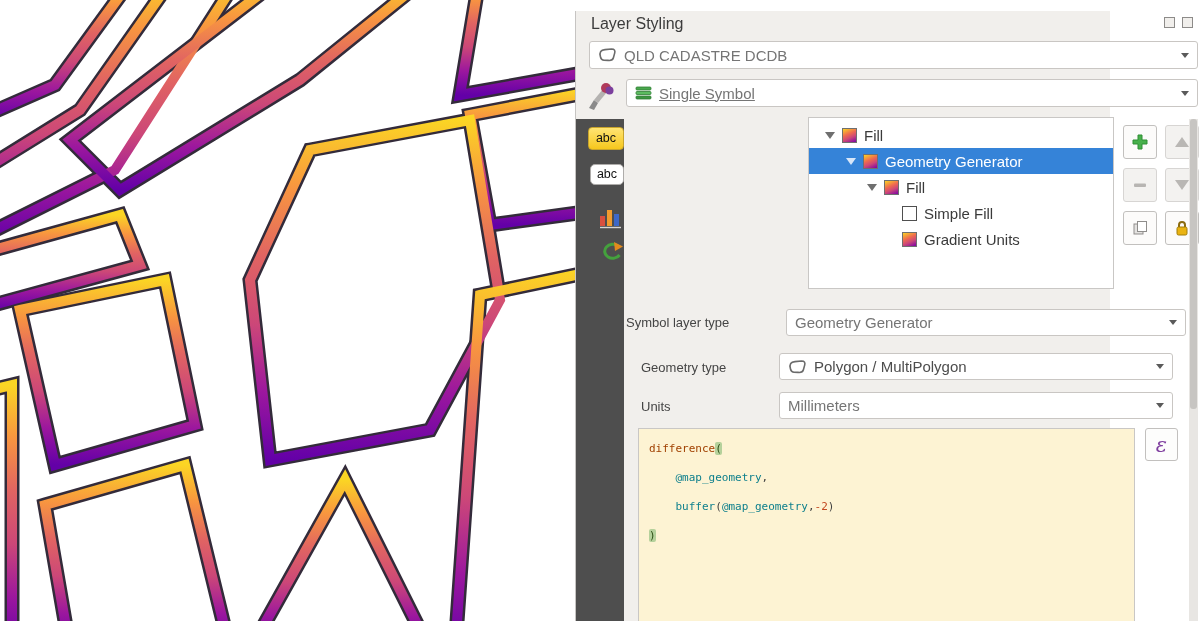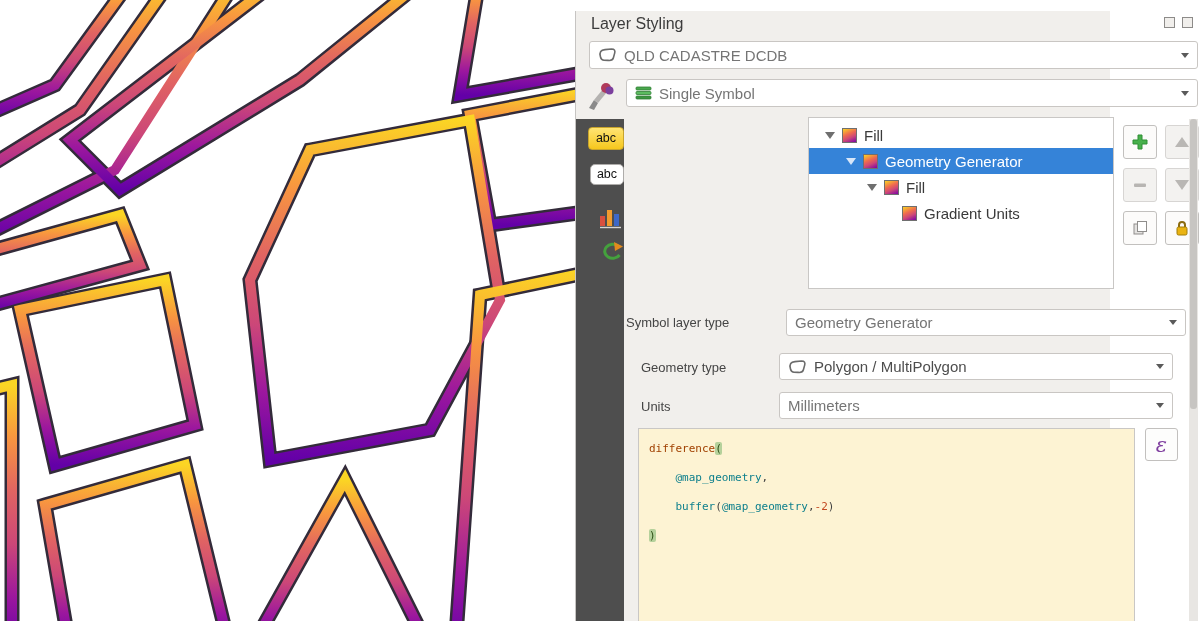--- a/index.html
+++ b/index.html
@@ -32,21 +32,21 @@
     background:#fff; border:1px solid #c9c6c3; border-radius:3px;
     padding:0 8px; font-size:15px; color:#757575; height:28px;
   }
   .combo .val { white-space:nowrap; overflow:hidden; }
   .carrow {
     margin-left:auto; width:0; height:0;
     border-left:4px solid transparent; border-right:4px solid transparent;
     border-top:5px solid #5a5a5a; flex:none;
   }
   .layer-combo { left:13px; top:30px; width:609px; }
-  .renderer-combo { left:50px; top:68px; width:572px; }
+  .renderer-combo { left:50px; top:68px; width:572px;text-decoration:underline; }
   .dark-val { color:#4d4d4d; }
 
   .brush-tab {
     position:absolute; left:4px; top:66px; width:42px; height:38px;
     display:flex; align-items:center; justify-content:center; cursor:pointer;
   }
 
   
   .side-strip {
     position:absolute; left:0; top:108px; width:48px; height:513px; background:#4e4e4e;
@@ -247,20 +247,24 @@
         <span class="exp"></span>
         <span class="swatch grad"></span>
         <span>Geometry Generator</span>
       </div>
       <div class="trow d2">
         <span class="exp"></span>
         <span class="swatch grad"></span>
         <span>Fill</span>
       </div>
       <div class="trow d3">
+        <span class="swatch empty"></span>
+        <span>Simple Fill</span>
+      </div>
+      <div class="trow d3">
         <span class="swatch grad"></span>
         <span>Gradient Units</span>
       </div>
     </div>
 
     <div class="sqbtn b-add">
       <svg width="18" height="18" viewBox="0 0 18 18">
         <path d="M7,2 h4 v5 h5 v4 h-5 v5 h-4 v-5 H2 V7 h5 z" fill="#47b04b" stroke="#2f8f35" stroke-width="1"></path>
       </svg>
     </div>

